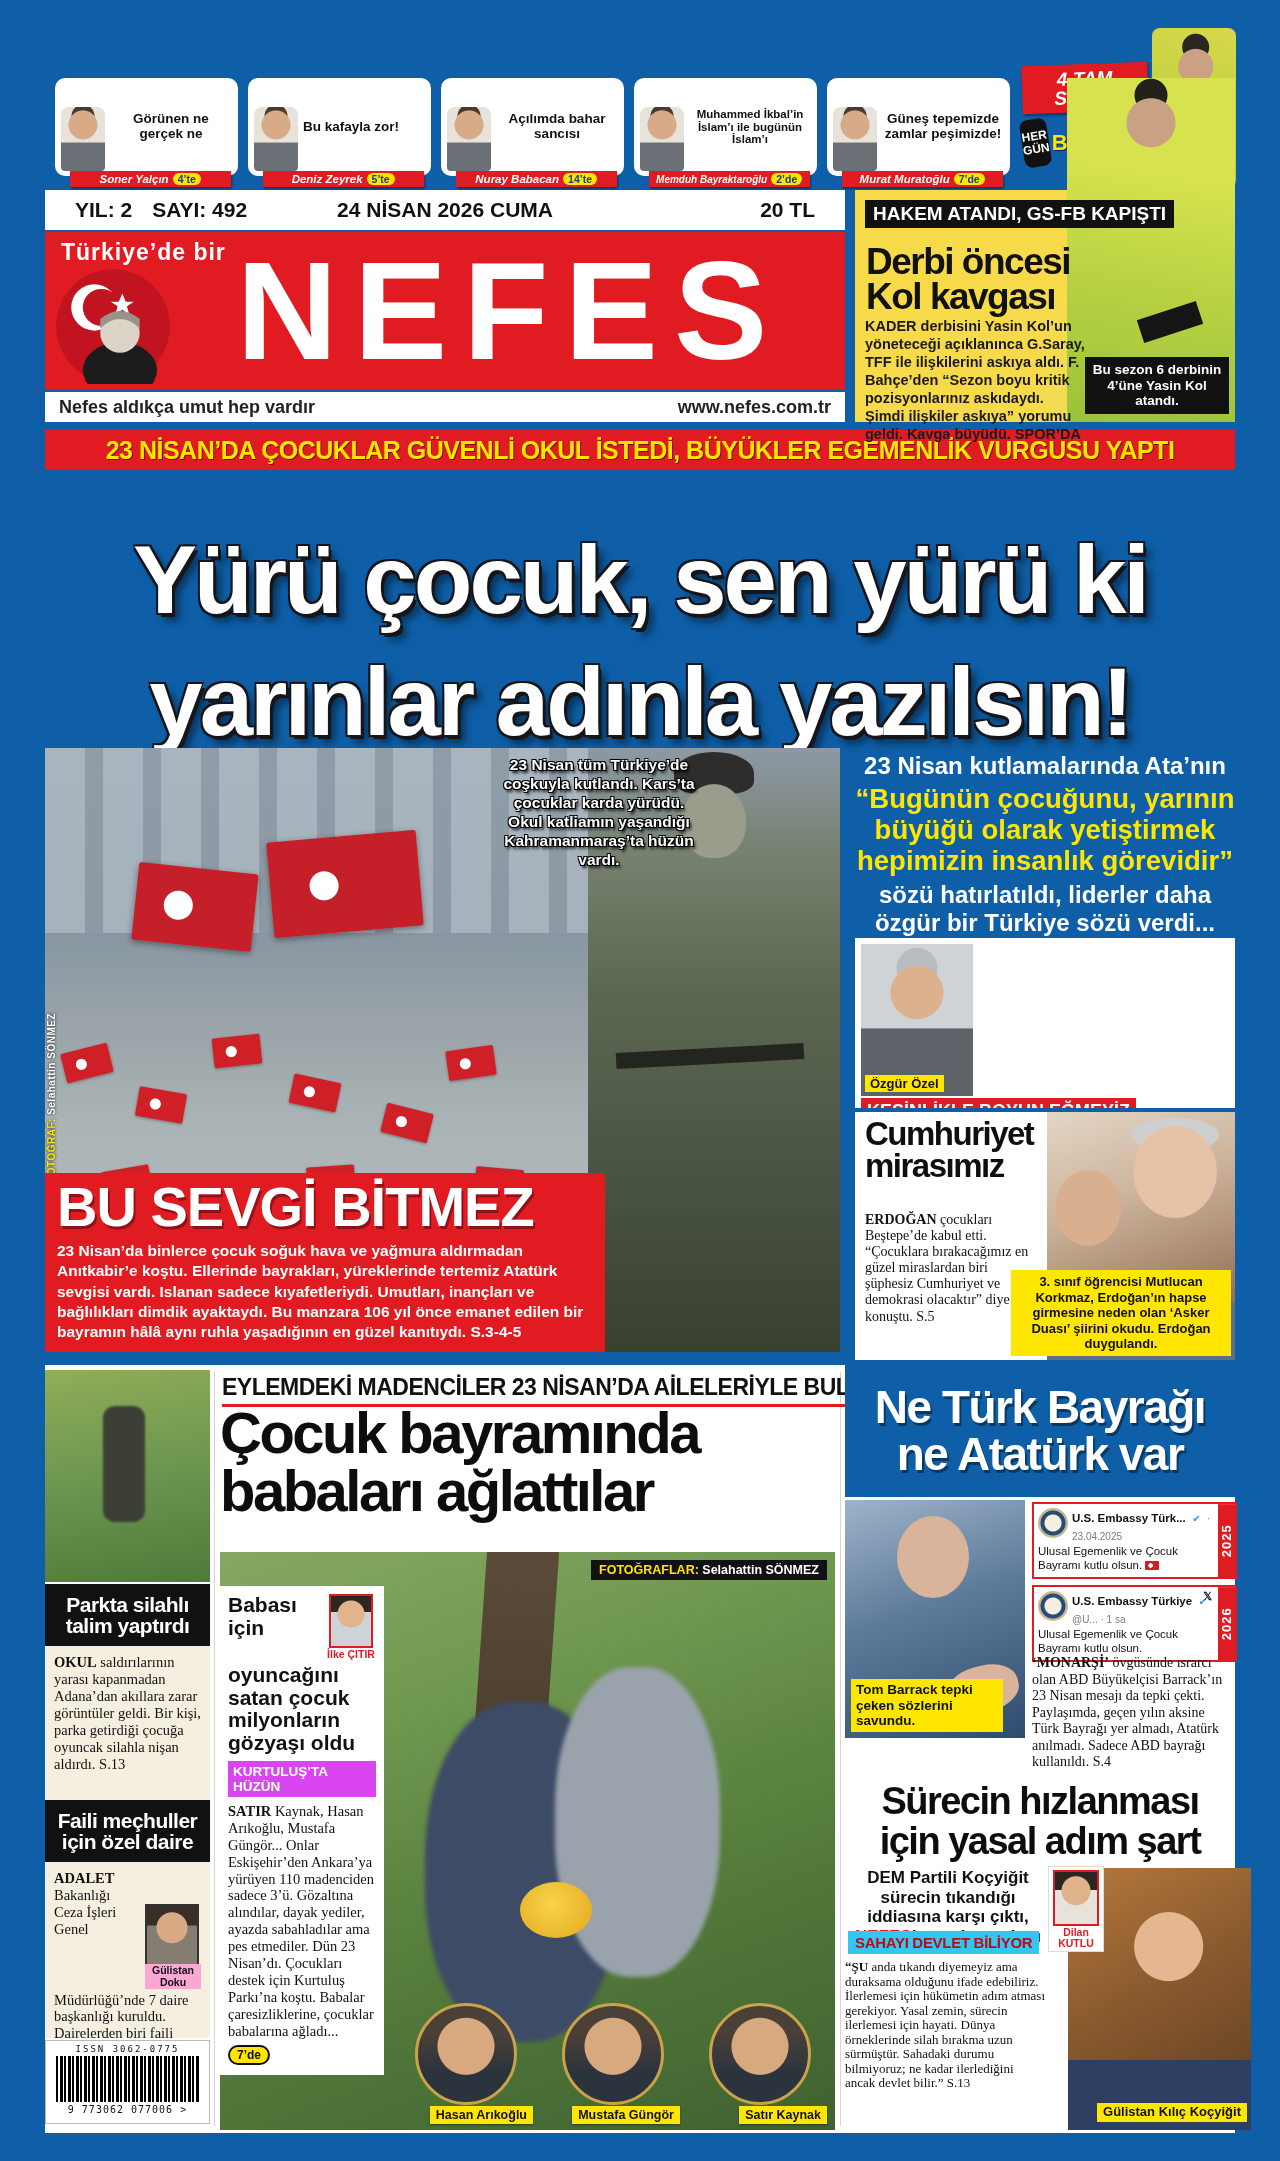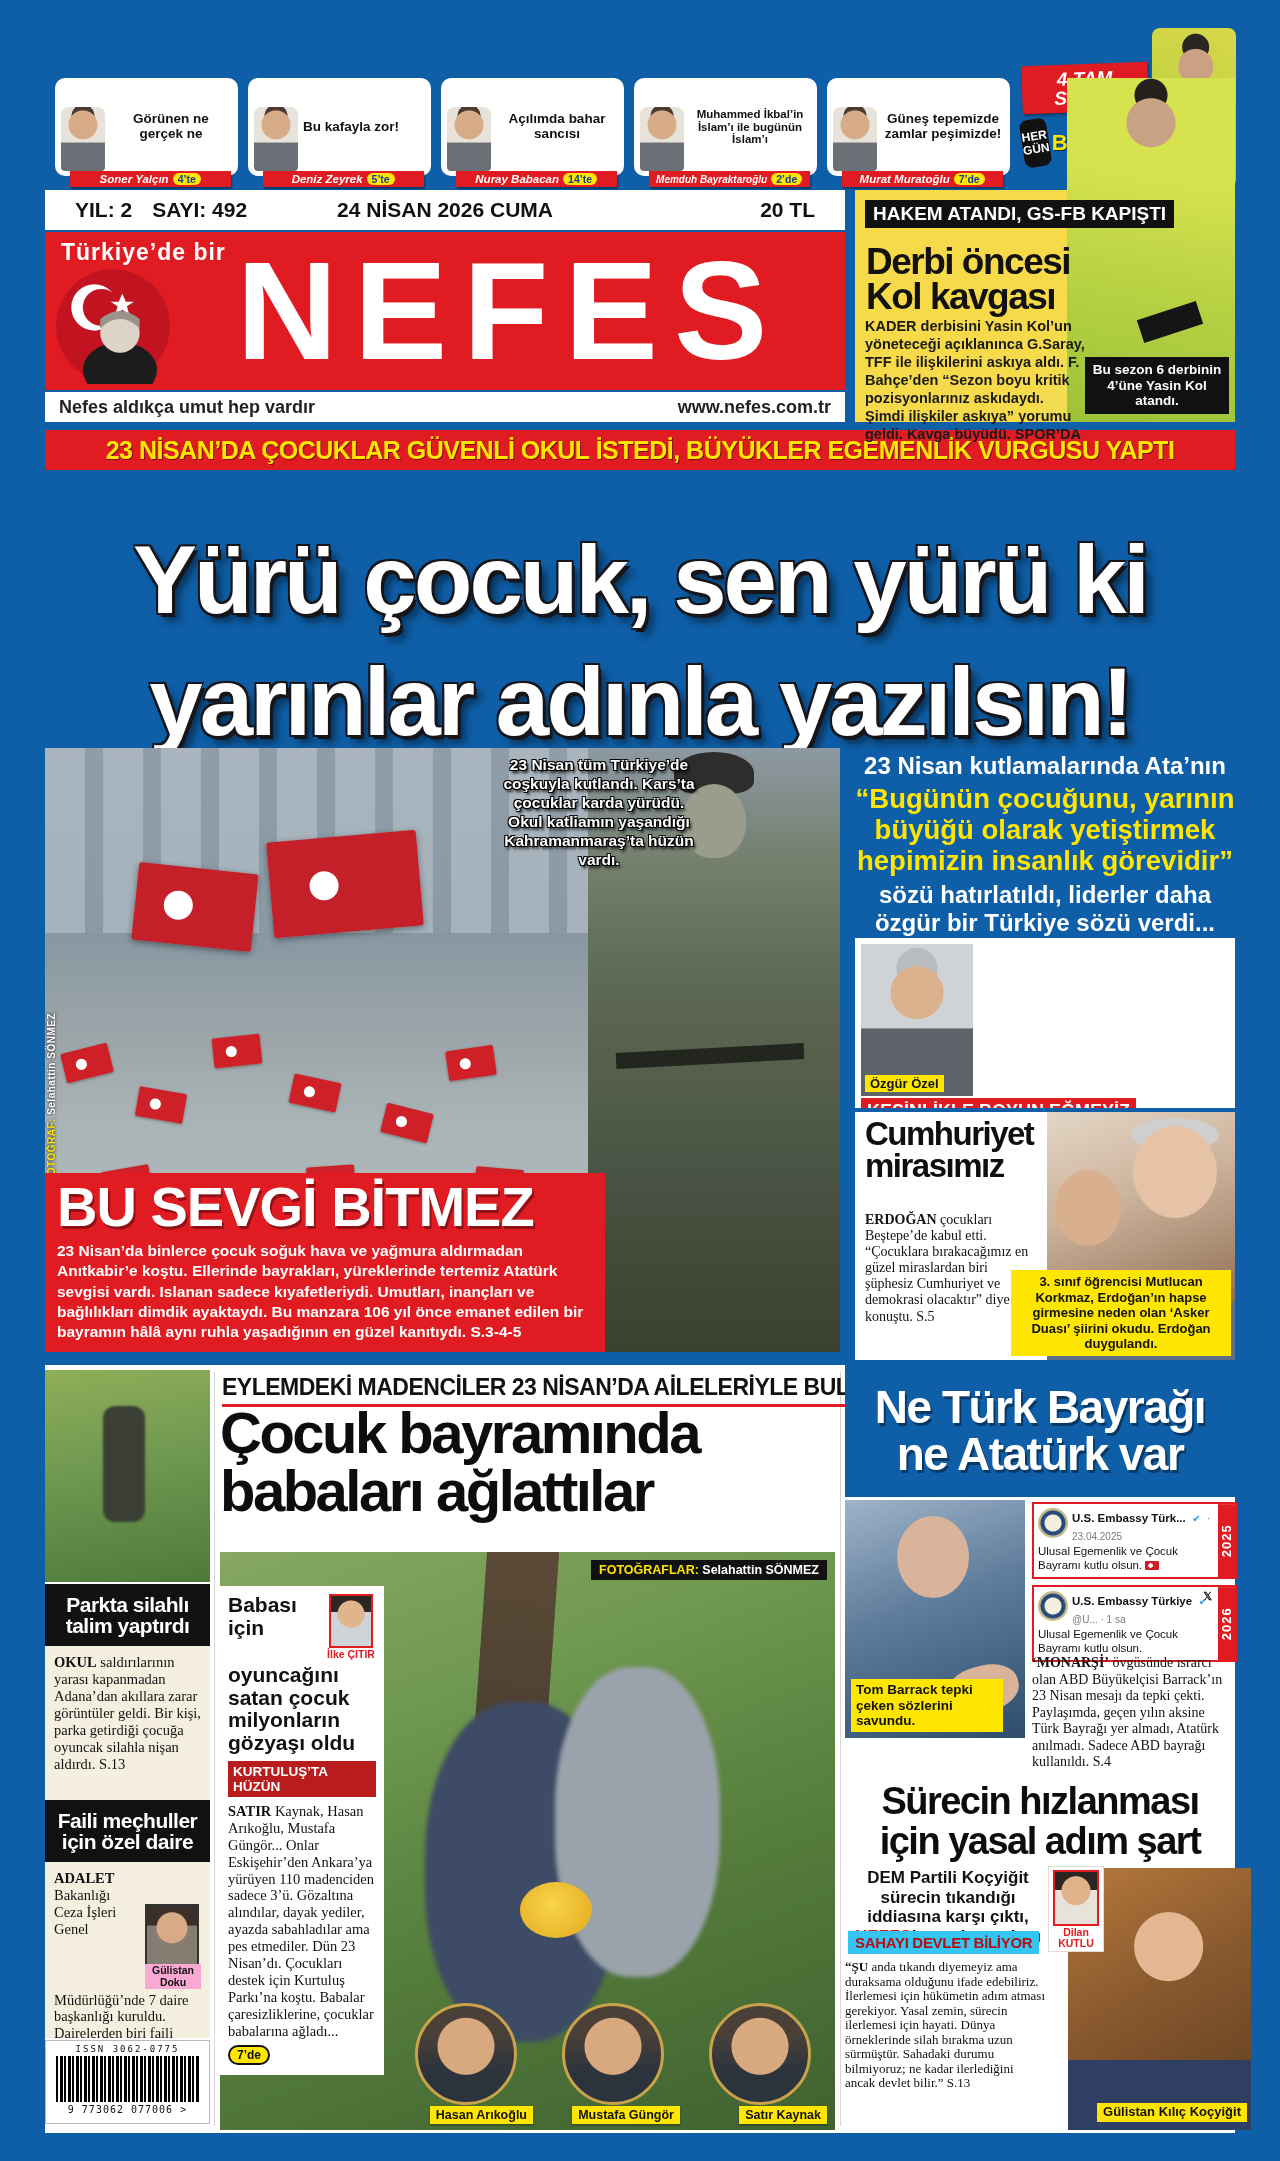--- a/index.html
+++ b/index.html
@@ -158,21 +158,21 @@
   .m-hat{position:absolute;left:300px;top:330px;width:72px;height:56px;border-radius:50%;
     background:radial-gradient(circle at 45% 40%,#f7d44a,#e3a81c);}
   .credit-badge{position:absolute;top:8px;right:8px;background:#111;padding:3px 8px;font-weight:800;font-size:12.5px;z-index:4;}
   .credit-badge .lab{color:#ffe600;} .credit-badge .nm{color:#fff;}
   .intro-card{position:absolute;left:0;top:34px;width:164px;background:#fff;padding:8px 8px 10px;box-sizing:border-box;z-index:3;}
   .author{float:right;width:50px;text-align:center;margin:0 0 4px 4px;}
   .a-photo{width:44px;height:54px;border:2px solid #e11b22;box-sizing:border-box;margin:0 auto;
     background:radial-gradient(circle at 50% 36%,#e0b48c 0 13px,transparent 14px),linear-gradient(#2e2620 32%,#cdd3d6 33%);}
   .a-name{font-weight:800;font-size:10.5px;color:#e11b22;line-height:1.05;margin-top:1px;}
   .intro{font-weight:800;font-size:21px;line-height:1.08;color:#111;}
-  .hzn{display:block;background:#b91c1c;color:#fff;font-weight:800;font-size:13.5px;padding:3px 5px;margin:6px 0;}
+  .hzn{display:block;background:#d946ef;color:#fff;font-weight:800;font-size:13.5px;padding:3px 5px;margin:6px 0;}
   .m-body{font-family:"Liberation Serif",serif;font-size:14.5px;line-height:1.17;color:#111;}
   .m-badge{display:inline-block;background:#ffe600;border:2px solid #111;border-radius:12px;font-weight:800;
     font-size:12px;padding:1px 7px;margin-top:5px;}
   .insets{position:absolute;left:178px;right:8px;bottom:6px;display:flex;justify-content:space-between;align-items:flex-end;z-index:3;}
   .inset{width:135px;text-align:right;}
   .iball{width:102px;height:102px;margin:0 auto;border-radius:50%;border:3px solid #caa24a;box-sizing:border-box;
     background:radial-gradient(circle at 50% 42%,#d8a87e 0 28px,transparent 29px),linear-gradient(#4a4038 28%,#2b333d 70%);}
   .ichip{display:inline-block;background:#ffe600;font-weight:800;font-size:12.5px;padding:2px 6px;margin-top:-12px;
     position:relative;z-index:2;box-shadow:0 1px 2px rgba(0,0,0,.4);}
 

